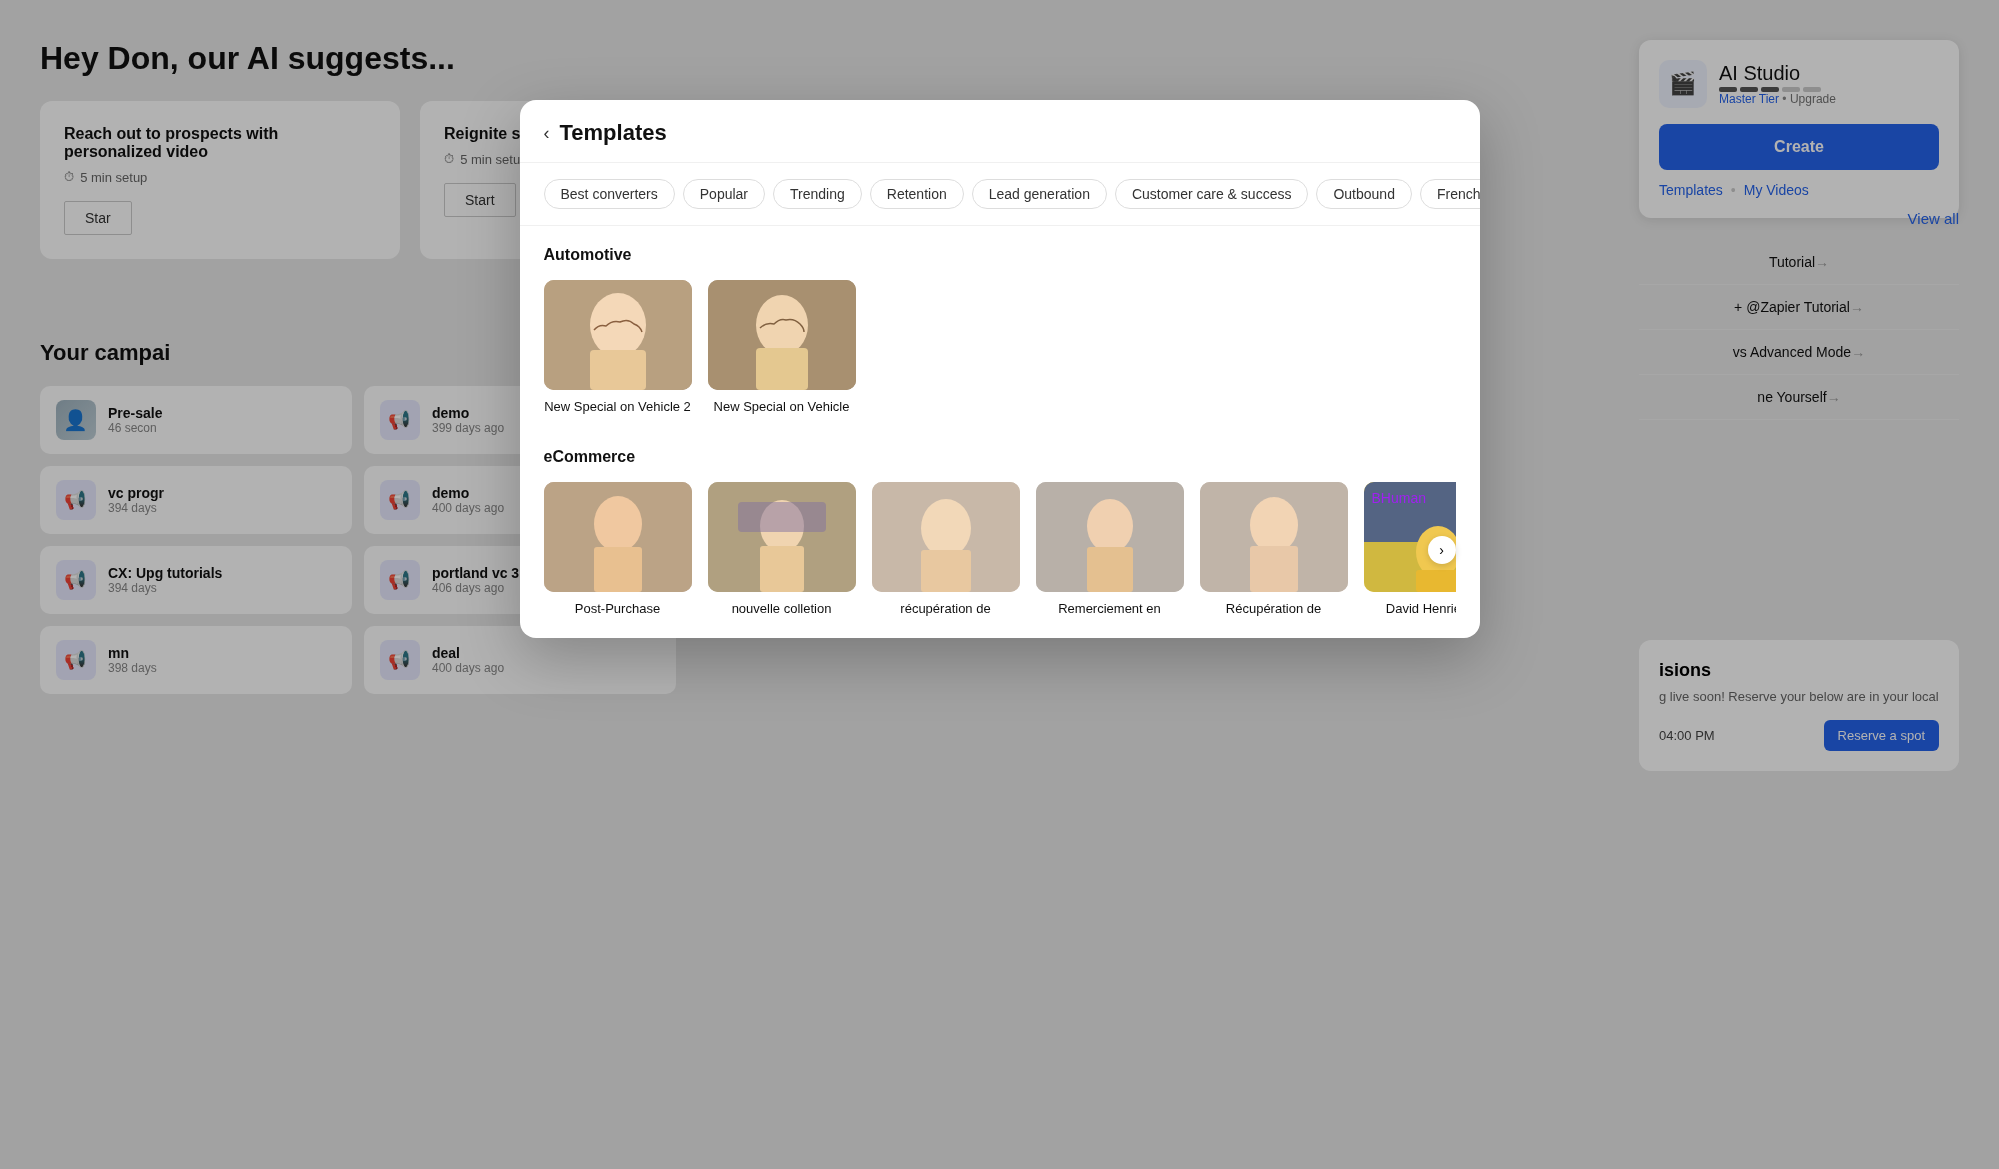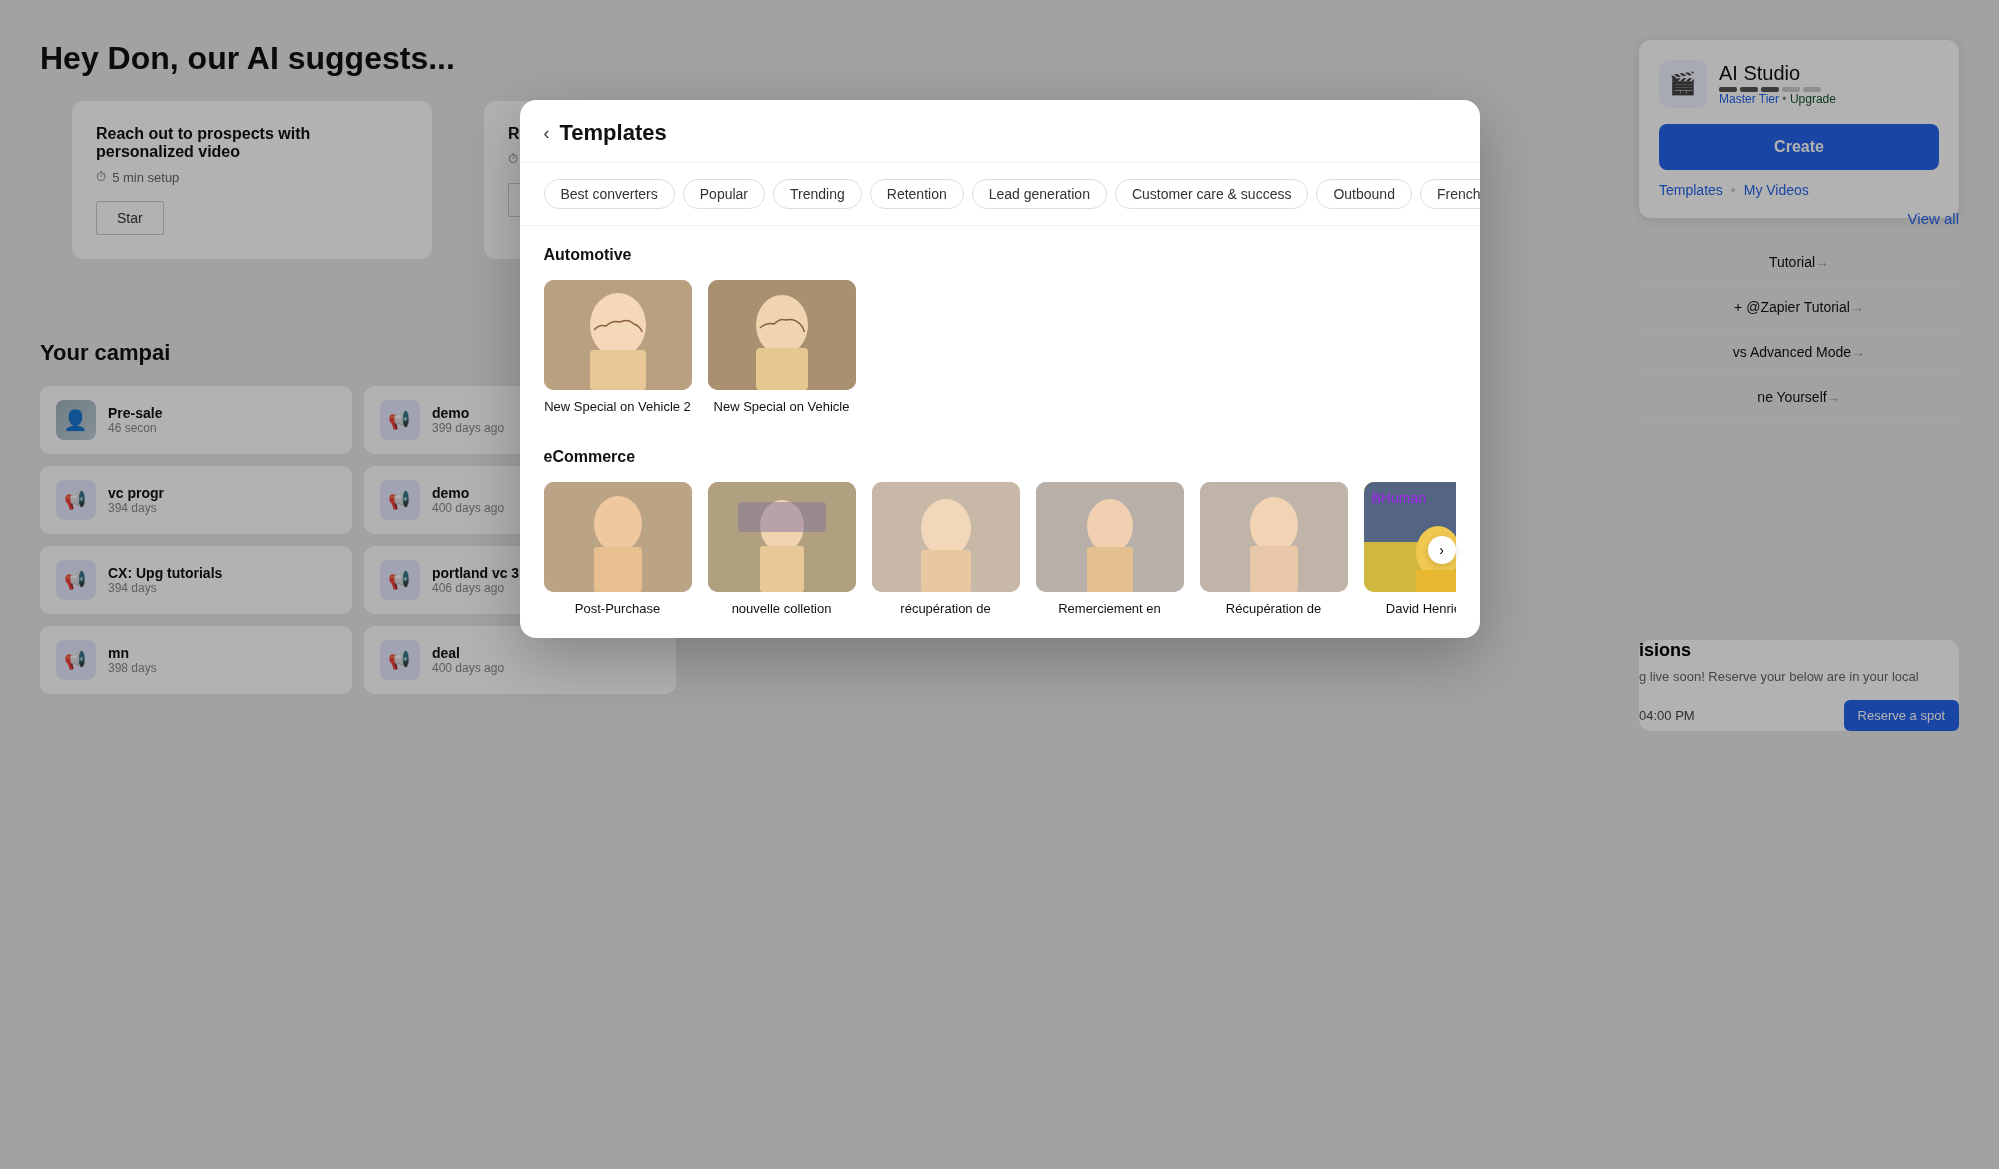--- a/index.html
+++ b/index.html
@@ -31,21 +31,20 @@
       display: flex;
       gap: 20px;
       margin-bottom: 40px;
     }
 
     .bg-card {
       background: #fff;
       border-radius: 12px;
       padding: 24px;
       width: 360px;
-      margin-left: 32px;
     }
 
     .bg-card h3 {
       font-size: 16px;
       font-weight: 600;
       color: #111;
       margin-bottom: 8px;
     }
 
     .bg-card .setup-time {
@@ -174,20 +173,21 @@
     }
 
     
     .sessions-panel {
       position: absolute;
       top: 440px;
       right: 40px;
       width: 320px;
       background: #fff;
       border-radius: 12px;
+      padding: 20px;
       margin-left: 12px;
     }
 
     .sessions-title {
       font-size: 18px;
       font-weight: 700;
       margin-bottom: 8px;
     }
 
     .sessions-desc {
@@ -494,21 +494,21 @@
       <div>
         <div class="ai-studio-title">AI Studio</div>
         <div class="ai-studio-tier">
           <div class="tier-bar">
             <div class="tier-dot active"></div>
             <div class="tier-dot active"></div>
             <div class="tier-dot active"></div>
             <div class="tier-dot"></div>
             <div class="tier-dot"></div>
           </div>
-          <span>Master Tier</span> • <span style="color:#14532d; cursor:pointer;margin-top:24px;">Upgrade</span>
+          <span>Master Tier</span> • <span style="color:#737373; cursor:pointer;margin-top:24px;">Upgrade</span>
         </div>
       </div>
     </div>
     <button class="create-btn">Create</button>
     <div class="ai-studio-links">
       <a href="#">Templates</a>
       <span>•</span>
       <a href="#">My Videos</a>
     </div>
   </div>

